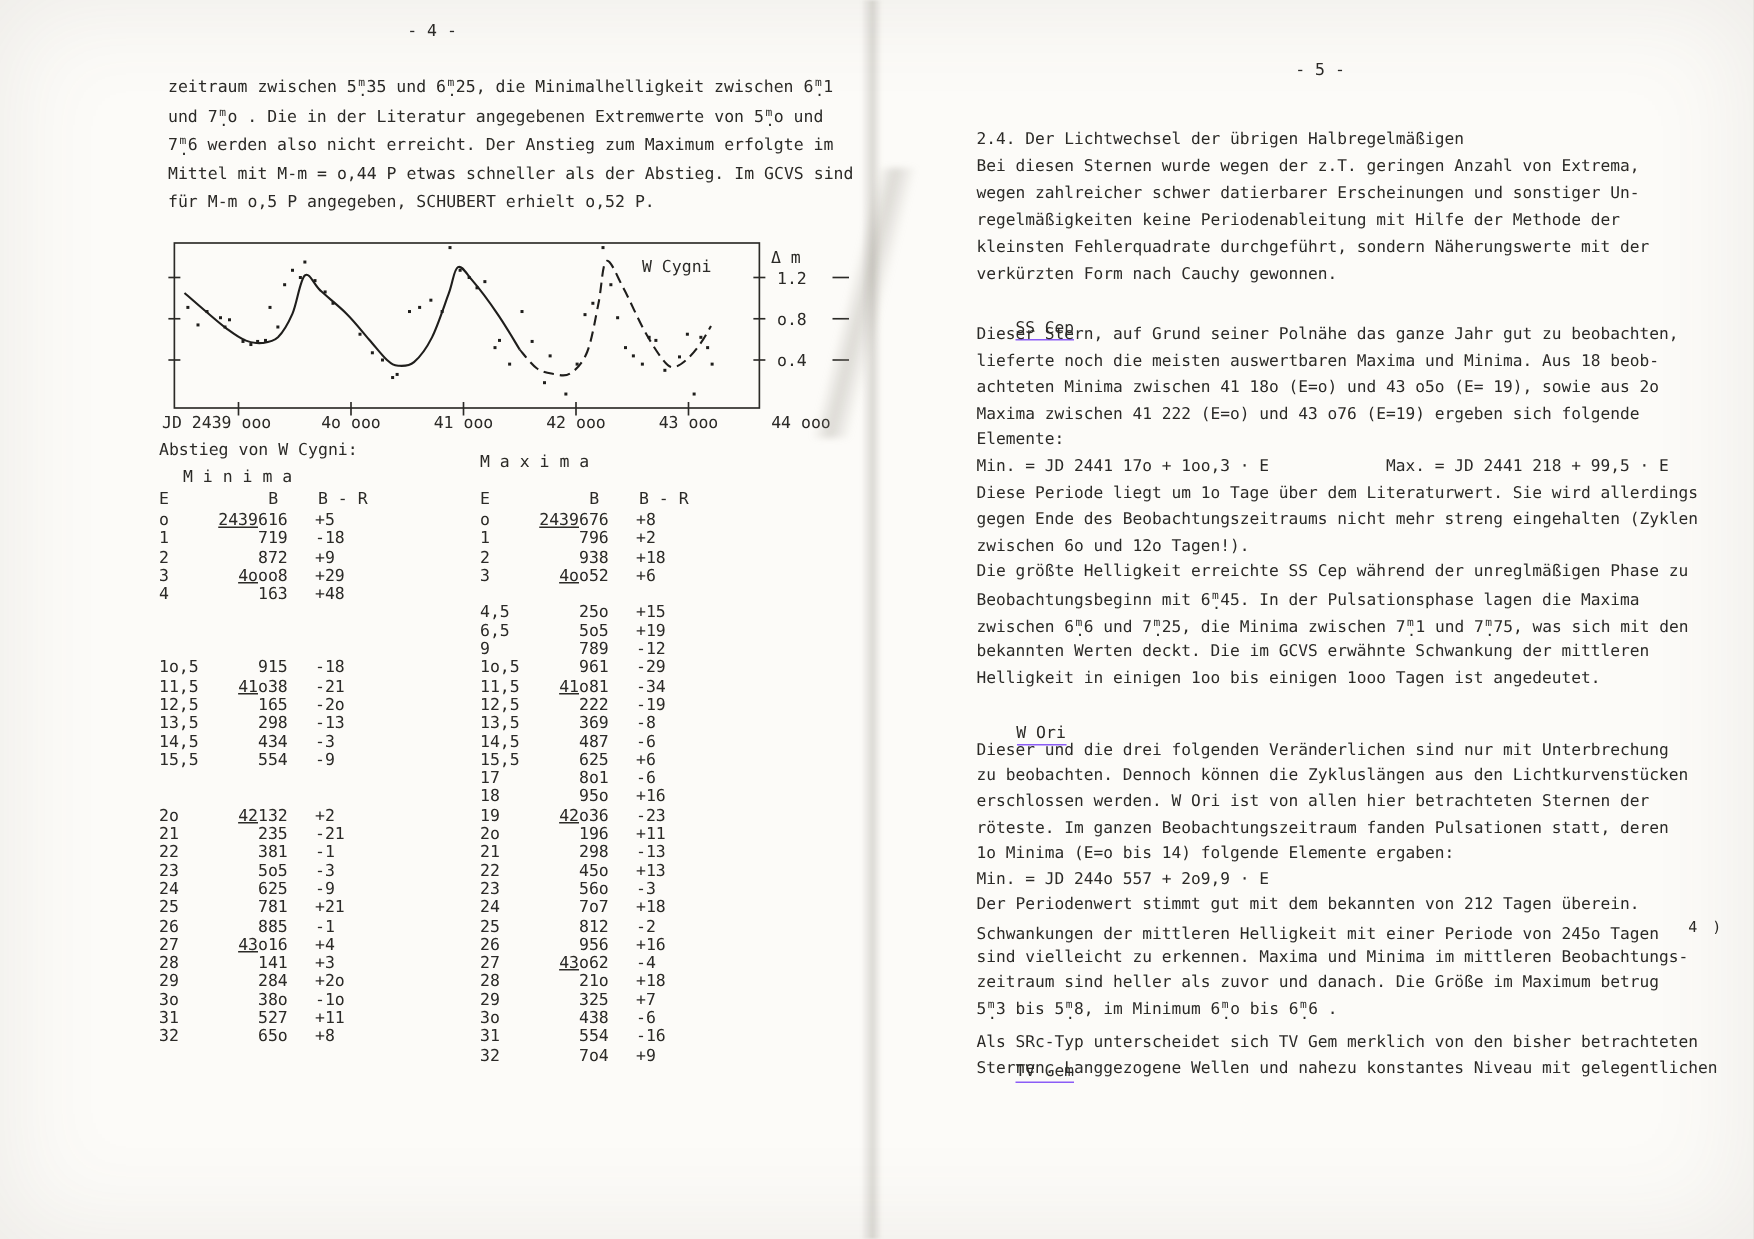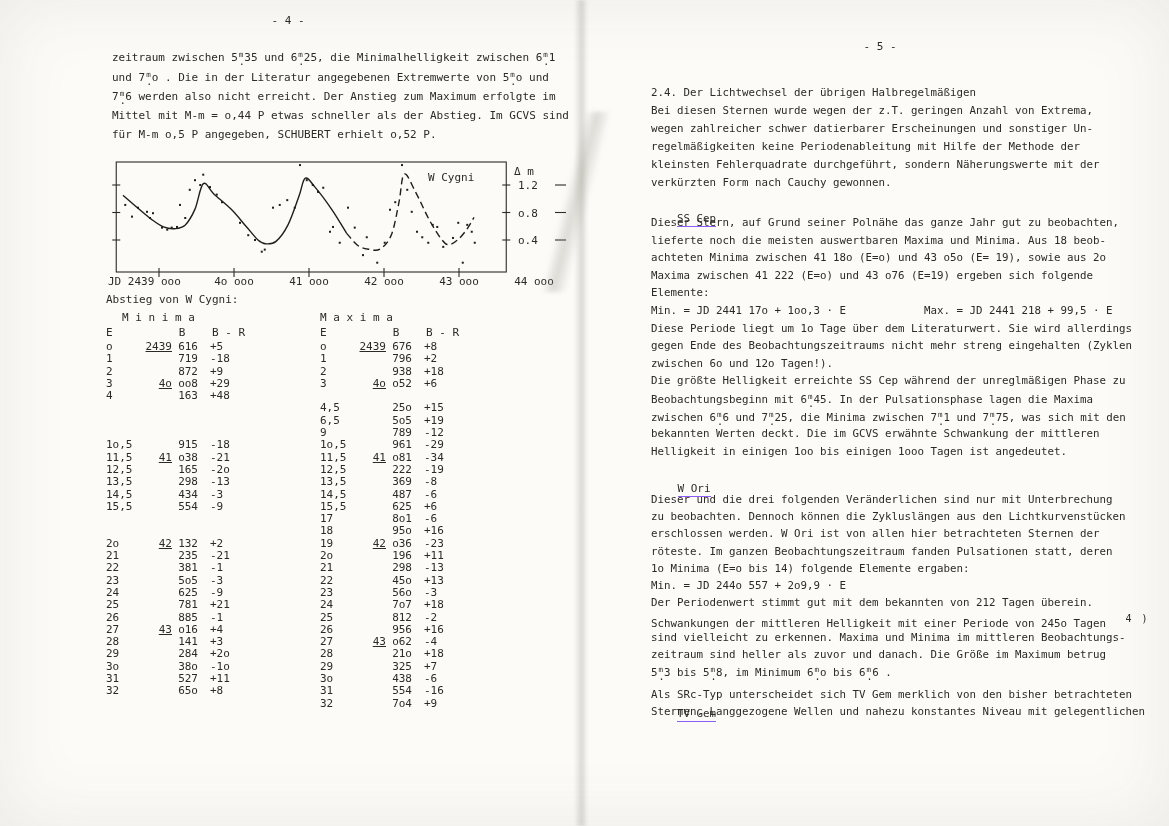--- a/index.html
+++ b/index.html
@@ -13,21 +13,21 @@
   .center { text-align:center; }
   .lines .ln { height:var(--lh,18px); white-space:pre; }
   .hdg { border-bottom:1px solid #8b5cf6; padding-bottom:1px; display:inline-block; }
   sup.mm { font-size:7.5px; vertical-align:4px; position:relative; margin:0 1px; }
   sup.mm::after { content:"."; position:absolute; left:0px; top:6px; font-size:10px; }
   sup.fn { font-size:10px; vertical-align:5px; letter-spacing:2px; }
   
   .trow { display:flex; height:12.3px; font-size:11px; }
   .tc-e { width:34px; }
   .tc-p { width:32px; text-align:right;text-decoration:underline; }
-  .tc-v { width:26px; text-align:right; }
+  .tc-v { width:26px; }
   .tc-r { margin-left:12px; }
   .chart { position:absolute; }
   svg text { font-family:"DejaVu Sans Mono","Liberation Mono",monospace; font-size:11px; fill:#2b2a27; }
   
   .gutter {
     position:absolute; left:574px; top:0; width:14px; height:826px;
     background:linear-gradient(to right, rgba(120,115,105,0), rgba(138,133,123,0.28) 55%, rgba(120,115,105,0));
     filter:blur(1px);
   }
   .curl {
@@ -140,21 +140,21 @@
         <path d="M246.5,75.1C248.4,77.2 254.0,84.8 257.8,87.5C261.5,90.2 265.3,90.7 269.0,91.3C272.8,91.9 276.5,93.4 280.3,90.9C284.0,88.5 288.4,84.3 291.5,76.5C294.6,68.7 296.9,54.3 299.0,44.2C301.1,34.1 301.5,17.7 304.3,16.0C307.0,14.3 311.4,26.3 315.5,33.9C319.6,41.4 324.8,53.6 329.0,61.4C333.3,69.2 337.8,76.4 341.0,80.6C344.3,84.9 345.8,86.6 348.5,86.8C351.3,87.0 354.5,84.5 357.5,82.0C360.5,79.5 363.8,75.5 366.5,71.7C369.3,67.9 372.8,61.4 374.0,59.3" fill="none" stroke="#1f1e1c" stroke-width="1.4" stroke-dasharray="7 4"></path>
       </svg>
   </div>
 
   <div class="txt" style="left:106px;top:293px;font-size:11px">Abstieg von W Cygni:</div>
 
   <div class="txt" style="left:122px;top:311px;font-size:11px">M i n i m a</div>
   <div class="txt" style="left:106px;top:326px;font-size:11px">E          B    B - R</div>
   <div class="txt" style="left:106px;top:340px"><div class="trow"><span class="tc-e">o</span><span class="tc-p">2439</span><span class="tc-v">616</span><span class="tc-r">+5</span></div><div class="trow"><span class="tc-e">1</span><span class="tc-p"></span><span class="tc-v">719</span><span class="tc-r">-18</span></div><div class="trow"><span class="tc-e">2</span><span class="tc-p"></span><span class="tc-v">872</span><span class="tc-r">+9</span></div><div class="trow"><span class="tc-e">3</span><span class="tc-p">4o</span><span class="tc-v">oo8</span><span class="tc-r">+29</span></div><div class="trow"><span class="tc-e">4</span><span class="tc-p"></span><span class="tc-v">163</span><span class="tc-r">+48</span></div><div class="trow"><span class="tc-e"></span><span class="tc-p"></span><span class="tc-v"></span><span class="tc-r"></span></div><div class="trow"><span class="tc-e"></span><span class="tc-p"></span><span class="tc-v"></span><span class="tc-r"></span></div><div class="trow"><span class="tc-e"></span><span class="tc-p"></span><span class="tc-v"></span><span class="tc-r"></span></div><div class="trow"><span class="tc-e">1o,5</span><span class="tc-p"></span><span class="tc-v">915</span><span class="tc-r">-18</span></div><div class="trow"><span class="tc-e">11,5</span><span class="tc-p">41</span><span class="tc-v">o38</span><span class="tc-r">-21</span></div><div class="trow"><span class="tc-e">12,5</span><span class="tc-p"></span><span class="tc-v">165</span><span class="tc-r">-2o</span></div><div class="trow"><span class="tc-e">13,5</span><span class="tc-p"></span><span class="tc-v">298</span><span class="tc-r">-13</span></div><div class="trow"><span class="tc-e">14,5</span><span class="tc-p"></span><span class="tc-v">434</span><span class="tc-r">-3</span></div><div class="trow"><span class="tc-e">15,5</span><span class="tc-p"></span><span class="tc-v">554</span><span class="tc-r">-9</span></div><div class="trow"><span class="tc-e"></span><span class="tc-p"></span><span class="tc-v"></span><span class="tc-r"></span></div><div class="trow"><span class="tc-e"></span><span class="tc-p"></span><span class="tc-v"></span><span class="tc-r"></span></div><div class="trow"><span class="tc-e">2o</span><span class="tc-p">42</span><span class="tc-v">132</span><span class="tc-r">+2</span></div><div class="trow"><span class="tc-e">21</span><span class="tc-p"></span><span class="tc-v">235</span><span class="tc-r">-21</span></div><div class="trow"><span class="tc-e">22</span><span class="tc-p"></span><span class="tc-v">381</span><span class="tc-r">-1</span></div><div class="trow"><span class="tc-e">23</span><span class="tc-p"></span><span class="tc-v">5o5</span><span class="tc-r">-3</span></div><div class="trow"><span class="tc-e">24</span><span class="tc-p"></span><span class="tc-v">625</span><span class="tc-r">-9</span></div><div class="trow"><span class="tc-e">25</span><span class="tc-p"></span><span class="tc-v">781</span><span class="tc-r">+21</span></div><div class="trow"><span class="tc-e">26</span><span class="tc-p"></span><span class="tc-v">885</span><span class="tc-r">-1</span></div><div class="trow"><span class="tc-e">27</span><span class="tc-p">43</span><span class="tc-v">o16</span><span class="tc-r">+4</span></div><div class="trow"><span class="tc-e">28</span><span class="tc-p"></span><span class="tc-v">141</span><span class="tc-r">+3</span></div><div class="trow"><span class="tc-e">29</span><span class="tc-p"></span><span class="tc-v">284</span><span class="tc-r">+2o</span></div><div class="trow"><span class="tc-e">3o</span><span class="tc-p"></span><span class="tc-v">38o</span><span class="tc-r">-1o</span></div><div class="trow"><span class="tc-e">31</span><span class="tc-p"></span><span class="tc-v">527</span><span class="tc-r">+11</span></div><div class="trow"><span class="tc-e">32</span><span class="tc-p"></span><span class="tc-v">65o</span><span class="tc-r">+8</span></div></div>
 
-  <div class="txt" style="left:320px;top:311px;font-size:11px">M a x i m a</div>
+  <div class="txt" style="left:320px;top:301px;font-size:11px">M a x i m a</div>
   <div class="txt" style="left:320px;top:326px;font-size:11px">E          B    B - R</div>
   <div class="txt" style="left:320px;top:340px"><div class="trow"><span class="tc-e">o</span><span class="tc-p">2439</span><span class="tc-v">676</span><span class="tc-r">+8</span></div><div class="trow"><span class="tc-e">1</span><span class="tc-p"></span><span class="tc-v">796</span><span class="tc-r">+2</span></div><div class="trow"><span class="tc-e">2</span><span class="tc-p"></span><span class="tc-v">938</span><span class="tc-r">+18</span></div><div class="trow"><span class="tc-e">3</span><span class="tc-p">4o</span><span class="tc-v">o52</span><span class="tc-r">+6</span></div><div class="trow"><span class="tc-e"></span><span class="tc-p"></span><span class="tc-v"></span><span class="tc-r"></span></div><div class="trow"><span class="tc-e">4,5</span><span class="tc-p"></span><span class="tc-v">25o</span><span class="tc-r">+15</span></div><div class="trow"><span class="tc-e">6,5</span><span class="tc-p"></span><span class="tc-v">5o5</span><span class="tc-r">+19</span></div><div class="trow"><span class="tc-e">9</span><span class="tc-p"></span><span class="tc-v">789</span><span class="tc-r">-12</span></div><div class="trow"><span class="tc-e">1o,5</span><span class="tc-p"></span><span class="tc-v">961</span><span class="tc-r">-29</span></div><div class="trow"><span class="tc-e">11,5</span><span class="tc-p">41</span><span class="tc-v">o81</span><span class="tc-r">-34</span></div><div class="trow"><span class="tc-e">12,5</span><span class="tc-p"></span><span class="tc-v">222</span><span class="tc-r">-19</span></div><div class="trow"><span class="tc-e">13,5</span><span class="tc-p"></span><span class="tc-v">369</span><span class="tc-r">-8</span></div><div class="trow"><span class="tc-e">14,5</span><span class="tc-p"></span><span class="tc-v">487</span><span class="tc-r">-6</span></div><div class="trow"><span class="tc-e">15,5</span><span class="tc-p"></span><span class="tc-v">625</span><span class="tc-r">+6</span></div><div class="trow"><span class="tc-e">17</span><span class="tc-p"></span><span class="tc-v">8o1</span><span class="tc-r">-6</span></div><div class="trow"><span class="tc-e">18</span><span class="tc-p"></span><span class="tc-v">95o</span><span class="tc-r">+16</span></div><div class="trow"><span class="tc-e">19</span><span class="tc-p">42</span><span class="tc-v">o36</span><span class="tc-r">-23</span></div><div class="trow"><span class="tc-e">2o</span><span class="tc-p"></span><span class="tc-v">196</span><span class="tc-r">+11</span></div><div class="trow"><span class="tc-e">21</span><span class="tc-p"></span><span class="tc-v">298</span><span class="tc-r">-13</span></div><div class="trow"><span class="tc-e">22</span><span class="tc-p"></span><span class="tc-v">45o</span><span class="tc-r">+13</span></div><div class="trow"><span class="tc-e">23</span><span class="tc-p"></span><span class="tc-v">56o</span><span class="tc-r">-3</span></div><div class="trow"><span class="tc-e">24</span><span class="tc-p"></span><span class="tc-v">7o7</span><span class="tc-r">+18</span></div><div class="trow"><span class="tc-e">25</span><span class="tc-p"></span><span class="tc-v">812</span><span class="tc-r">-2</span></div><div class="trow"><span class="tc-e">26</span><span class="tc-p"></span><span class="tc-v">956</span><span class="tc-r">+16</span></div><div class="trow"><span class="tc-e">27</span><span class="tc-p">43</span><span class="tc-v">o62</span><span class="tc-r">-4</span></div><div class="trow"><span class="tc-e">28</span><span class="tc-p"></span><span class="tc-v">21o</span><span class="tc-r">+18</span></div><div class="trow"><span class="tc-e">29</span><span class="tc-p"></span><span class="tc-v">325</span><span class="tc-r">+7</span></div><div class="trow"><span class="tc-e">3o</span><span class="tc-p"></span><span class="tc-v">438</span><span class="tc-r">-6</span></div><div class="trow"><span class="tc-e">31</span><span class="tc-p"></span><span class="tc-v">554</span><span class="tc-r">-16</span></div><div class="trow"><span class="tc-e">32</span><span class="tc-p"></span><span class="tc-v">7o4</span><span class="tc-r">+9</span></div></div>
 
   <div class="curl"></div>
   <div class="gutter"></div>
 
   <div class="txt center" style="left:845px;top:40px;width:70px;font-size:11px">- 5 -</div>
 
   <div class="txt lines" style="left:651px;top:86px;--lh:18px;font-size:10.8px"><div class="ln">2.4. Der Lichtwechsel der übrigen Halbregelmäßigen</div><div class="ln">Bei diesen Sternen wurde wegen der z.T. geringen Anzahl von Extrema,</div><div class="ln">wegen zahlreicher schwer datierbarer Erscheinungen und sonstiger Un-</div><div class="ln">regelmäßigkeiten keine Periodenableitung mit Hilfe der Methode der</div><div class="ln">kleinsten Fehlerquadrate durchgeführt, sondern Näherungswerte mit der</div><div class="ln">verkürzten Form nach Cauchy gewonnen.</div></div>
 

